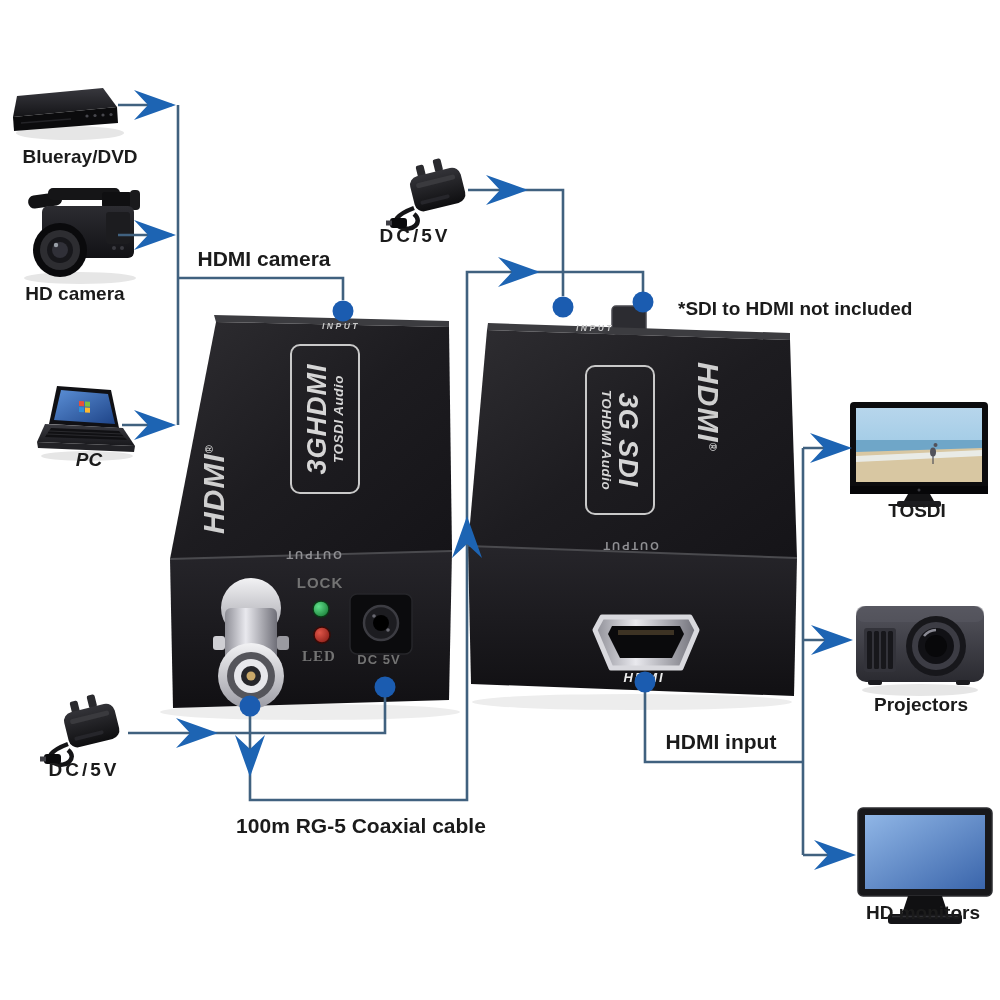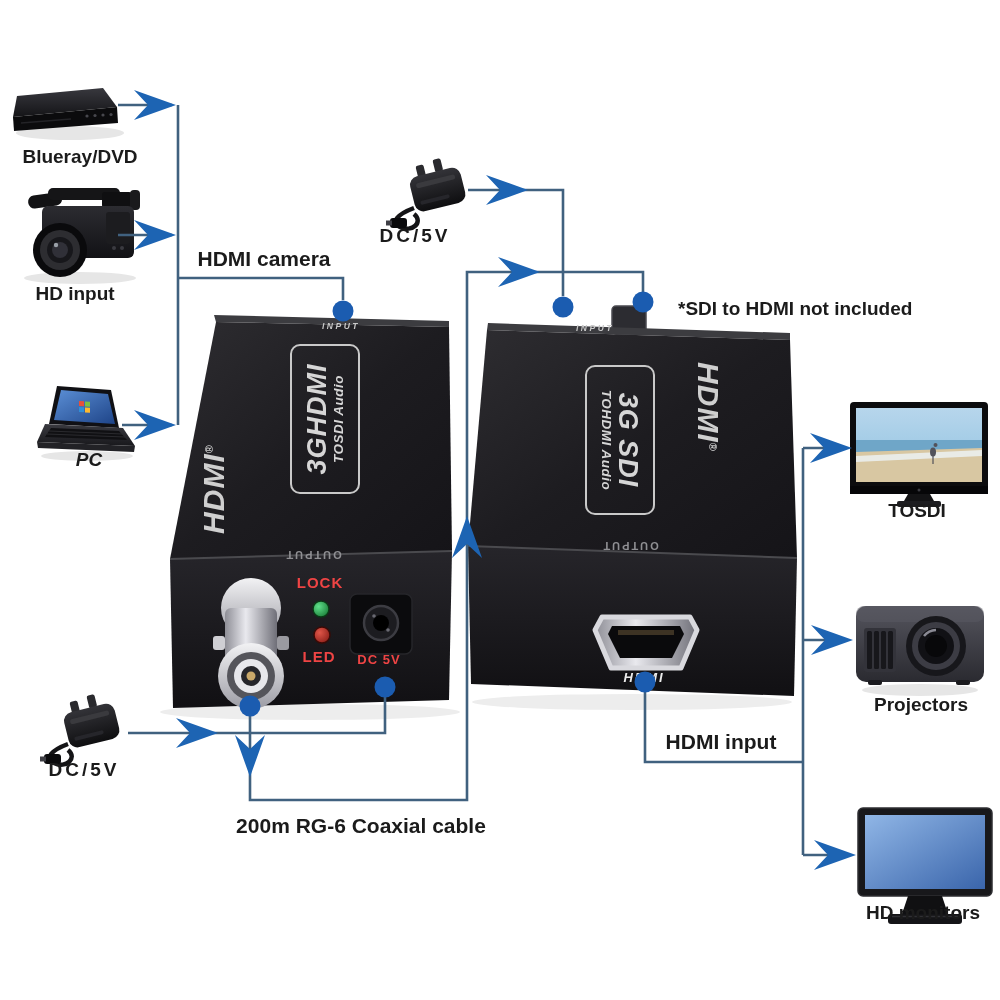--- a/index.html
+++ b/index.html
@@ -21,21 +21,21 @@
   .boxtext{position:absolute;z-index:20;color:var(--logo);text-align:center;}
   .tiny-port{font-size:8.5px;letter-spacing:2.5px;color:#c9c9c9;font-weight:bold;font-style:italic;}
   .output-port{font-size:11px;letter-spacing:2px;color:#8f8f93;font-weight:bold;
                transform:rotate(180deg);}
   .logo-frame{display:flex;flex-direction:column;align-items:center;justify-content:center;
               border:2.5px solid #c9c9c9;border-radius:10px;padding:3px 8px;gap:1px;}
   .logo-big{font-size:27px;font-weight:800;font-style:italic;letter-spacing:1px;line-height:1;}
   .logo-small{font-size:13.5px;font-weight:bold;font-style:italic;letter-spacing:.5px;line-height:1.1;}
   .brand{font-size:30px;font-weight:800;font-style:italic;letter-spacing:1px;color:#cfcfcf;line-height:1;}
   .brand sup{font-size:11px;font-style:normal;}
-  .panel-txt{font-size:15px;font-weight:bold;color:#ef4444;letter-spacing:1px;}
+  .panel-txt{font-size:15px;font-weight:bold;color:#737373;letter-spacing:1px;}
   .panel-txt.sm{font-size:13px;}
   .port-lbl{font-size:13px;font-weight:800;font-style:italic;color:#ececec;letter-spacing:2px;}
   .rot-ccw{transform:rotate(-90deg);}
   .rot-cw{transform:rotate(90deg);}
 </style>
 </head>
 <body>
 
 <div class="canvas">
 
@@ -257,21 +257,21 @@
   <div class="abs boxtext rot-ccw" style="left:250px;top:384px;width:150px;height:70px;">
     <div class="logo-frame" style="width:100%;height:100%;box-sizing:border-box;">
       <div class="logo-big">3GHDMI</div>
       <div class="logo-small">TOSDI Audio</div>
     </div>
   </div>
   <div class="abs boxtext rot-ccw" style="left:159px;top:469px;width:120px;height:40px;">
     <span class="brand"><span>HDMI</span><sup>®</sup></span>
   </div>
   <div class="abs boxtext panel-txt" style="left:285px;top:574px;width:70px;">LOCK</div>
-  <div class="abs boxtext panel-txt" style="left:284px;top:648px;width:70px;">LED</div>
+  <div class="abs boxtext panel-txt" style="left:284px;top:648px;width:70px;font-family:Liberation Serif, serif;">LED</div>
   <div class="abs boxtext panel-txt sm" style="left:344px;top:652px;width:70px;text-align:center;">DC 5V</div>
 
   <div class="abs boxtext tiny-port" style="left:565px;top:323px;width:60px;">INPUT</div>
   <div class="abs boxtext output-port" style="left:580px;top:540px;width:100px;">OUTPUT</div>
   <div class="abs boxtext rot-cw" style="left:545px;top:405px;width:150px;height:70px;">
     <div class="logo-frame" style="width:100%;height:100%;box-sizing:border-box;">
       <div class="logo-big">3G SDI</div>
       <div class="logo-small">TOHDMI Audio</div>
     </div>
   </div>
@@ -335,24 +335,24 @@
       <circle class="dot" cx="343" cy="311" r="10.5"></circle>
       <circle class="dot" cx="563" cy="307" r="10.5"></circle>
       <circle class="dot" cx="643" cy="302" r="10.5"></circle>
       <circle class="dot" cx="250" cy="706" r="10.5"></circle>
       <circle class="dot" cx="385" cy="687" r="10.5"></circle>
       <circle class="dot" cx="645" cy="682" r="10.5"></circle>
     </g>
   </svg>
 
   <div class="lbl" style="left:0px;top:146px;width:160px;">Blueray/DVD</div>
-  <div class="lbl" style="left:0px;top:283px;width:150px;">HD input</div>
+  <div class="lbl" style="left:0px;top:283px;width:150px;">HD camera</div>
   <div class="lbl" style="left:39px;top:449px;width:100px;font-style:italic;">PC</div>
   <div class="lbl spread" style="left:345px;top:225px;width:140px;">DC/5V</div>
   <div class="lbl spread" style="left:14px;top:759px;width:140px;">DC/5V</div>
   <div class="lbl small" style="left:194px;top:247px;width:140px;">HDMI camera</div>
   <div class="lbl small" style="left:641px;top:730px;width:160px;">HDMI input</div>
-  <div class="lbl small" style="left:211px;top:814px;width:300px;">200m RG-6 Coaxial cable</div>
+  <div class="lbl small" style="left:211px;top:814px;width:300px;">100m RG-5 Coaxial cable</div>
   <div class="note" style="left:678px;top:298px;">*SDI to HDMI not included</div>
   <div class="lbl" style="left:847px;top:500px;width:140px;">TOSDI</div>
   <div class="lbl" style="left:846px;top:694px;width:150px;">Projectors</div>
   <div class="lbl" style="left:843px;top:902px;width:160px;">HD monitors</div>
 </div>
 
 </body></html>

